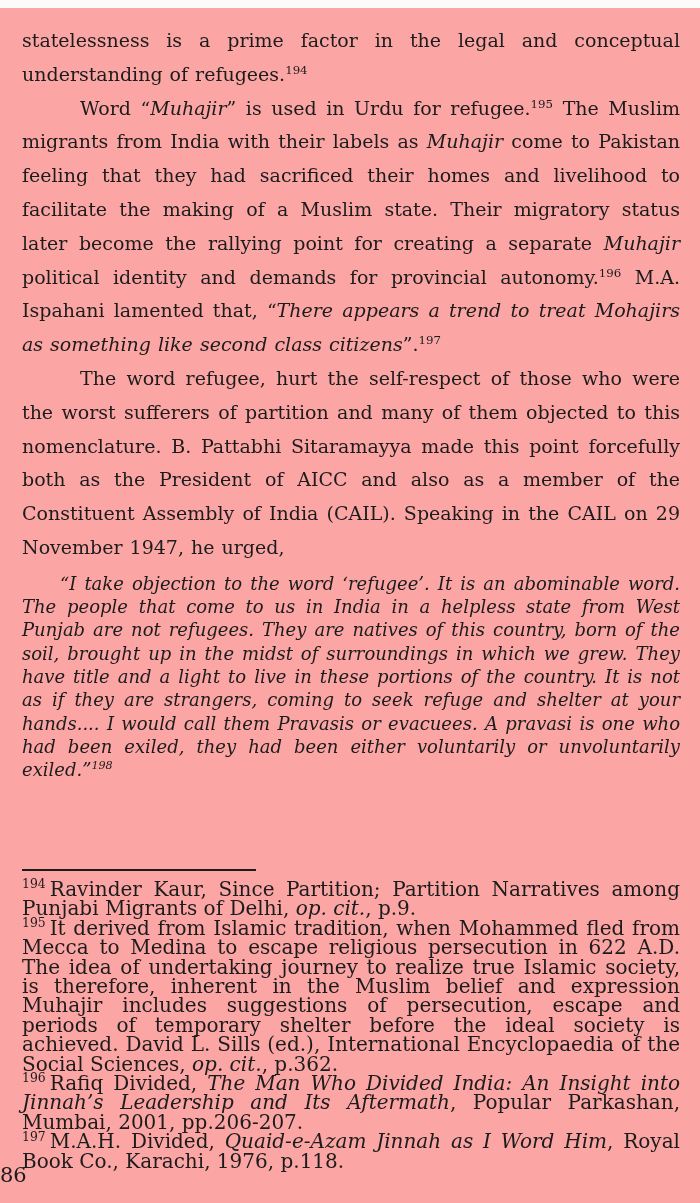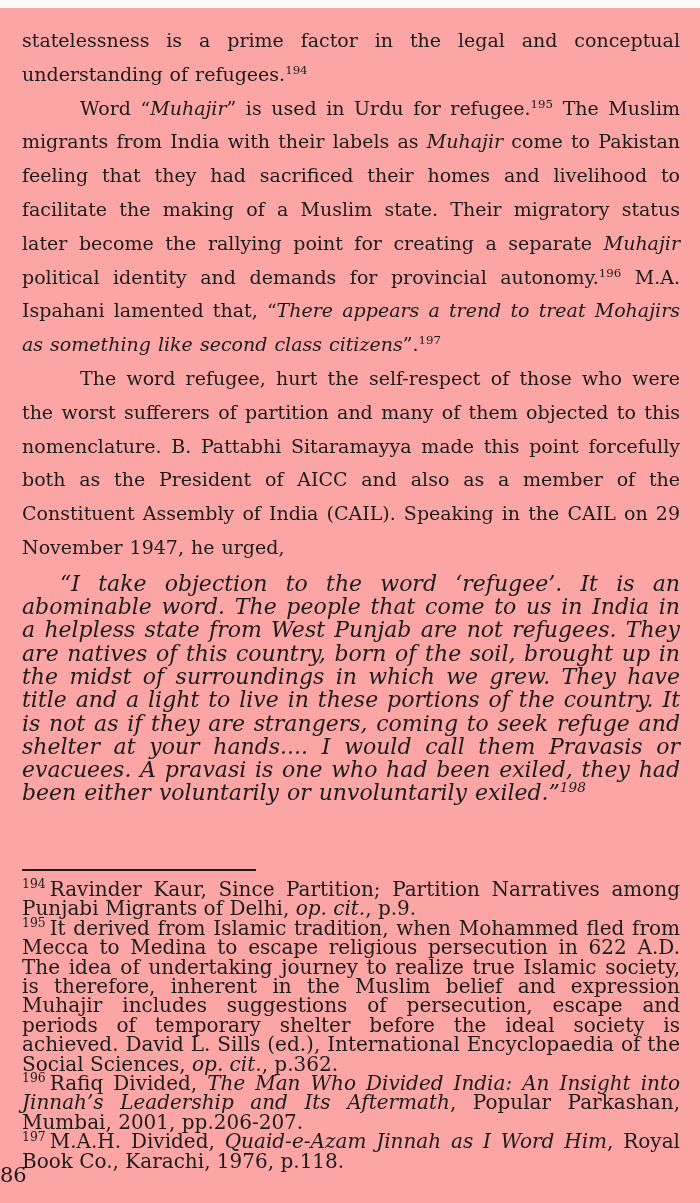--- a/index.html
+++ b/index.html
@@ -16,21 +16,21 @@
     overflow: hidden;
   }
   .body-text p.body {
     font-size: 19px;
     line-height: 33.8px;
     text-align: justify;
     word-spacing: 1px;
   }
   .body-text p.body.indent { text-indent: 58px; }
   .body-text p.quote {
-    font-size: 22px;
+    font-size: 18px;
     line-height: 23.3px;
     text-align: justify;
     font-style: italic;
     text-indent: 38px;
     margin-top: 7px;
     word-spacing: 1px;
   }
   sup {
     font-size: 0.62em;
     vertical-align: super;

